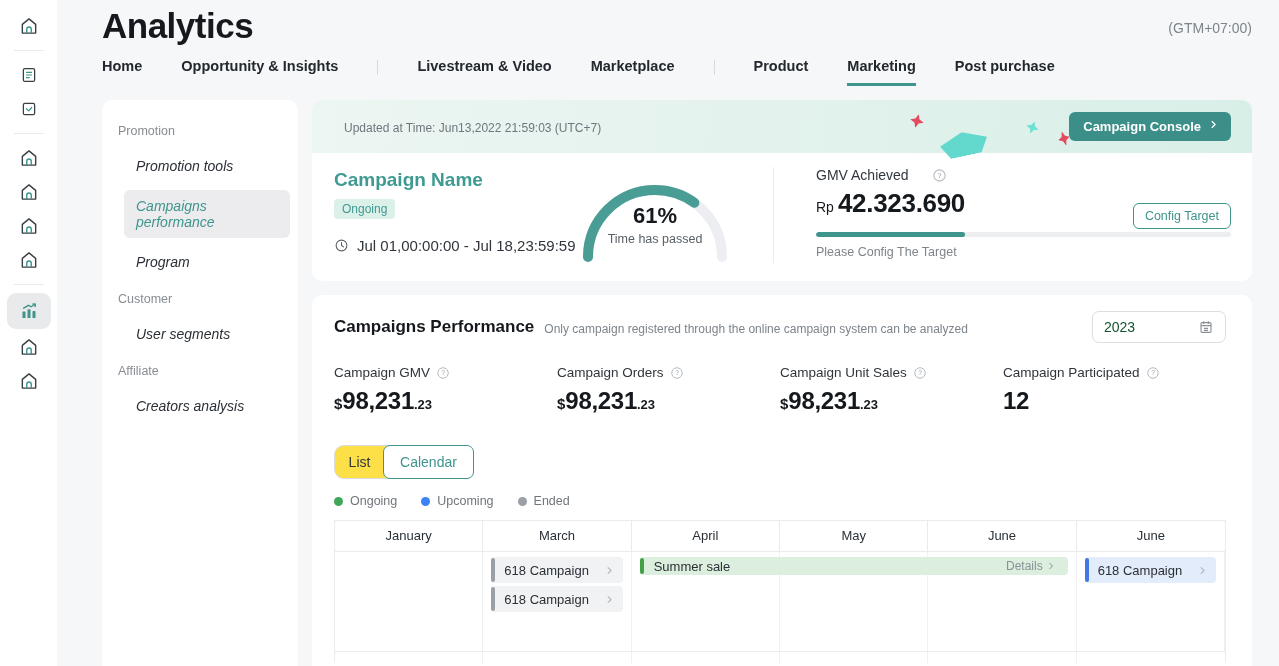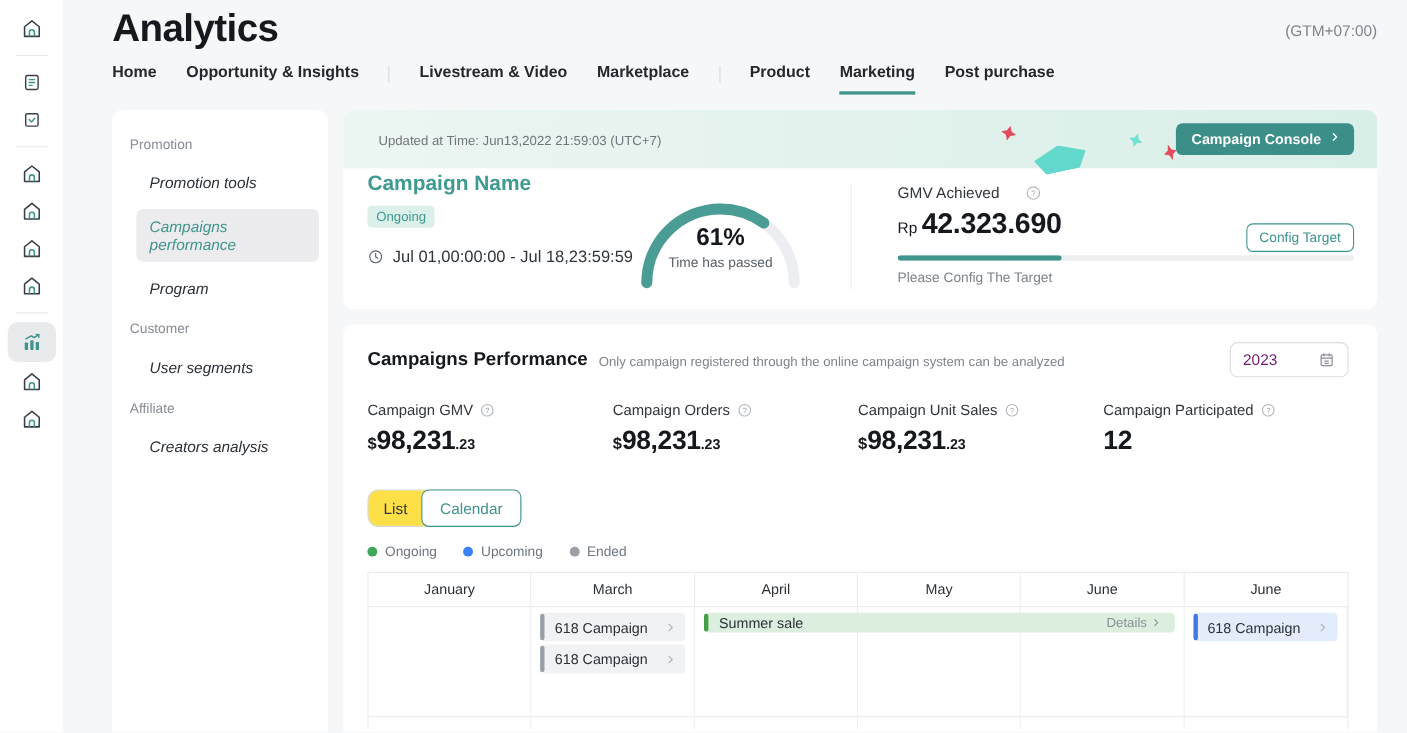--- a/index.html
+++ b/index.html
@@ -18,21 +18,21 @@
   .icon-slot.tall { height:38px; }
   .rail-div { width:30px; height:1px; background:#e9eaeb; margin:7px auto; }
   .active-pill { width:44px; height:36px; background:#e9eaeb; border-radius:9px; display:flex; align-items:center; justify-content:center; }
 
   
   .main { flex:1; display:flex; flex-direction:column; padding:6px 44px 0 45px; }
   .page-header { display:flex; justify-content:space-between; align-items:flex-start; }
   .page-title { font-size:35px; font-weight:bold; color:#15191d; letter-spacing:-0.5px; line-height:40px; }
   .tz { font-size:14px; color:#7d848b; margin-top:14px; }
 
-  .tabs { display:flex; align-items:center; gap:27px; margin-top:12px; }
+  .tabs { display:flex; align-items:center; gap:39px; margin-top:12px; }
   .tab { font-size:14.5px; font-weight:bold; color:#23282e; padding-bottom:9px; border-bottom:3px solid transparent; cursor:pointer; white-space:nowrap; }
   .tab.active { border-bottom-color:#3f948c; }
   .tab-sep { width:1px; height:15px; background:#d8dadd; margin-bottom:9px; }
 
   .content { display:flex; gap:14px; margin-top:14px; flex:1; min-height:0; }
 
   
   .menu-card { width:196px; flex-shrink:0; background:#fff; border-radius:10px 10px 0 0; padding:24px 8px 0 8px; }
   .menu-section-label { font-size:12.5px; color:#878d94; padding:0 8px; margin-bottom:12px; }
   .menu-item { font-size:14px; color:#2a3036; padding:8px 12px; margin:0 0 8px 14px; border-radius:6px; cursor:pointer;font-style:italic; }
@@ -48,21 +48,21 @@
     background:linear-gradient(95deg,#ecf6f2 0%,#e4f2ed 45%,#d8efe8 100%); }
   .banner-title { font-size:17px; font-weight:bold; color:#15191d; }
   .banner-updated { font-size:12px; color:#6f767d; margin-left:10px; margin-top:3px; }
   .console-btn { margin-left:auto; background:#3c8f88; color:#fff; border:none; border-radius:6px; padding:7px 12px 7px 14px;
     font-size:13px; font-weight:bold; display:flex; align-items:flex-start; gap:7px; cursor:pointer; font-family:inherit; position:relative; z-index:2; }
   .confetti { position:absolute; z-index:1; }
   .star4 { clip-path:polygon(50% 0,65% 35%,100% 50%,65% 65%,50% 100%,35% 65%,0 50%,35% 35%); }
   .penta { clip-path:polygon(50% 0,100% 40%,82% 100%,18% 100%,0 40%); }
 
   .ov-body { position:relative; height:128px; }
-  .ov-left { position:absolute; left:22px; top:4px; }
+  .ov-left { position:absolute; left:22px; top:16px; }
   .campaign-name { font-size:19px; font-weight:bold; color:#3f9a91; cursor:pointer; }
   .status-badge { display:inline-block; margin-top:8px; background:#dcf0ea; color:#3f9a91; font-size:12px; padding:3px 8px; border-radius:4px; }
   .date-row { margin-top:18px; display:flex; align-items:center; gap:8px; font-size:15px; color:#30363c; }
 
   .gauge-wrap { position:absolute; left:258px; top:8px; width:170px; height:110px; }
   .gauge-text { position:absolute; left:0; right:0; top:42px; text-align:center; }
   .gauge-pct { font-size:22px; font-weight:bold; color:#15191d; }
   .gauge-label { font-size:12.5px; color:#596066; margin-top:3px; }
 
   .ov-div { position:absolute; left:461px; top:14px; bottom:18px; width:1px; background:#e9ebed; }
@@ -76,22 +76,22 @@
     font-size:12.5px; border-radius:6px; padding:5px 11px; cursor:pointer; font-family:inherit; }
   .progress { margin-top:13px; height:5px; border-radius:3px; background:#eceef0; overflow:hidden; }
   .progress-fill { width:36%; height:100%; border-radius:3px; background:#3f948c; }
   .gmv-hint { margin-top:8px; font-size:12.5px; color:#7d848b; }
 
   
   .perf-card { background:#fff; border-radius:10px 10px 0 0; flex:1; padding:16px 26px 0 22px; overflow:hidden; }
   .perf-head { display:flex; align-items:center; }
   .perf-title { font-size:17px; font-weight:bold; color:#15191d; }
   .perf-sub { font-size:12px; color:#7d848b; margin-left:10px; margin-top:3px; }
-  .year-select { margin-left:auto; width:108px; height:32px; border:1px solid #dcdee0; border-radius:7px; background:#fff;
-    display:flex; align-items:center; justify-content:space-between; padding:0 11px; font-size:14px; color:#701a75; cursor:pointer; }
+  .year-select { margin-left:auto; width:134px; height:32px; border:1px solid #dcdee0; border-radius:7px; background:#fff;
+    display:flex; align-items:center; justify-content:space-between; padding:0 11px; font-size:14px; color:#14532d; cursor:pointer; }
 
   .metrics { display:flex; margin-top:22px; }
   .metric { width:223px; }
   .metric-label-row { display:flex; align-items:center; gap:6px; font-size:13.5px; color:#30363c; }
   .metric-value { margin-top:7px; display:flex; align-items:baseline; color:#15191d; font-weight:bold; }
   .m-prefix { font-size:15px; }
   .m-main { font-size:24px; letter-spacing:-0.3px; }
   .m-dec { font-size:13px; }
 
   .view-toggle { display:inline-flex; margin-top:30px; border:1px solid #d9dbdd; border-radius:10px; background:#fde047; }

